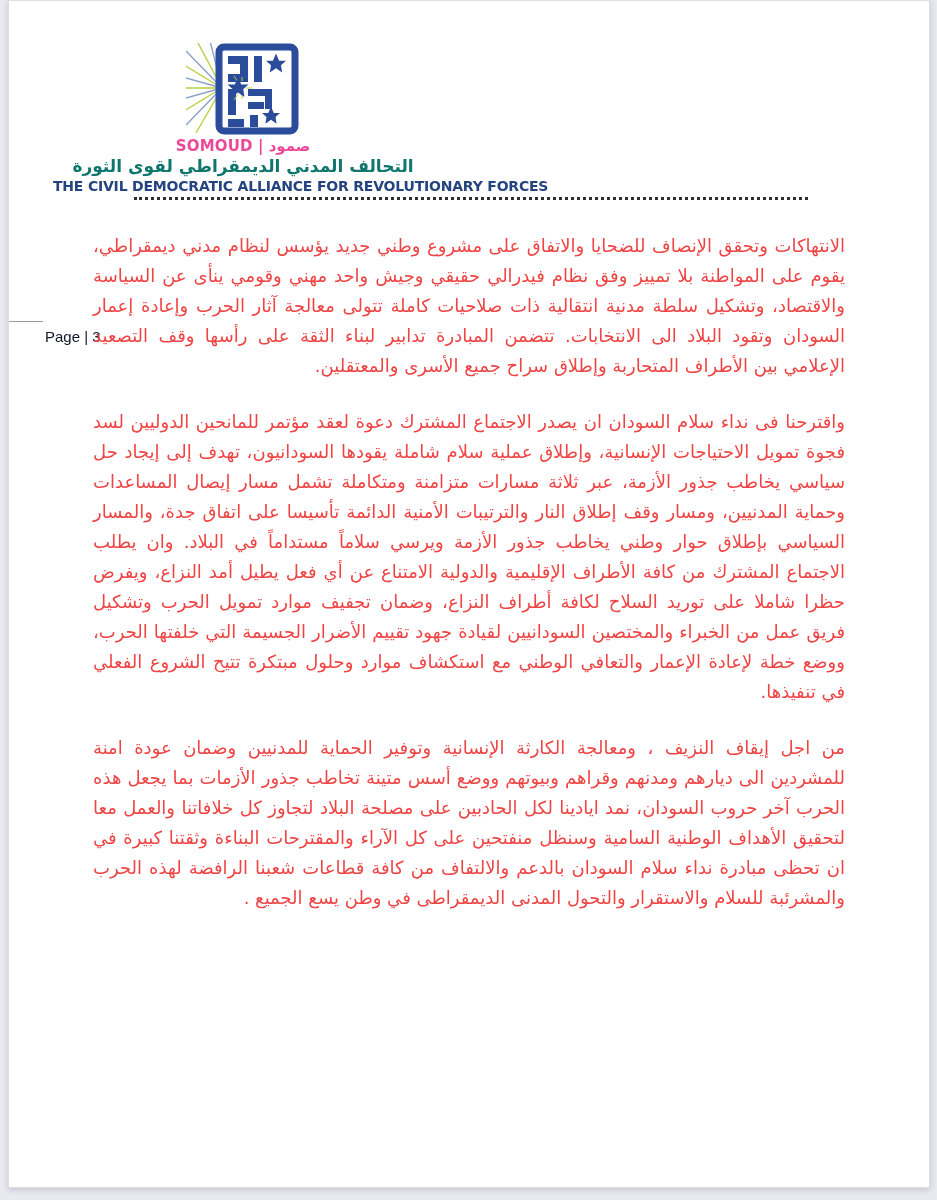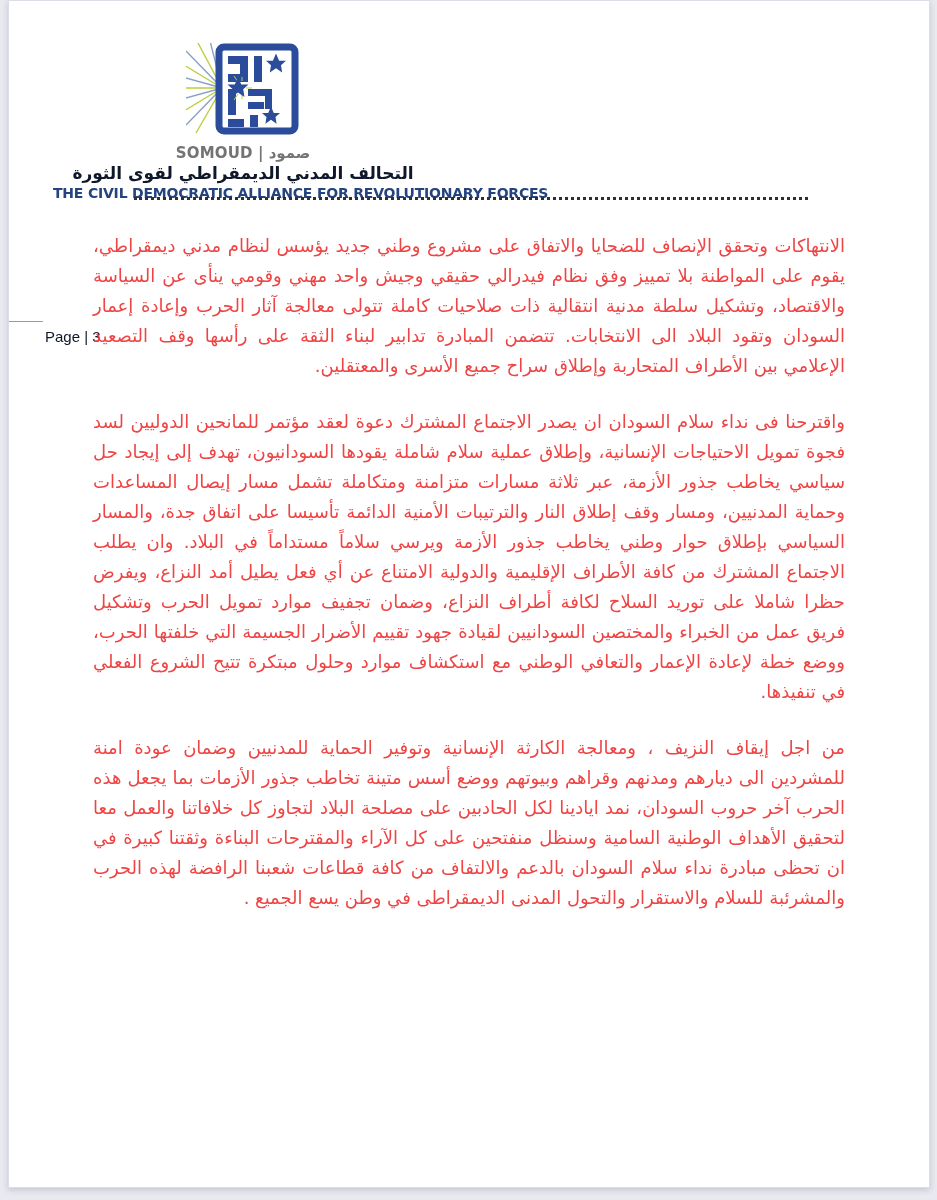--- a/index.html
+++ b/index.html
@@ -17,30 +17,30 @@
     box-shadow:0 2px 6px rgba(40,40,70,.18);
     box-sizing:border-box;
   }
   
   .logo-block{
     position:absolute;top:0;left:44px;width:380px;
     text-align:center;
   }
   .emblem{display:block;margin:42px auto 0;}
   .brand{
-    margin-top:9px;
+    margin-top:2px;
     font-size:15px;font-weight:bold;
-    color:#737373;
+    color:#ec4899;
     direction:rtl;
     letter-spacing:.2px;
   }
   .alliance-ar{
     margin-top:1px;
     font-size:17px;font-weight:bold;
-    color:#0f172a;
+    color:#0f766e;
     direction:rtl;
   }
   .alliance-en{
     margin-top:2px;
     font-size:14px;font-weight:bold;
     color:#25437f;
     letter-spacing:-.2px;
     white-space:nowrap;
   }
   

